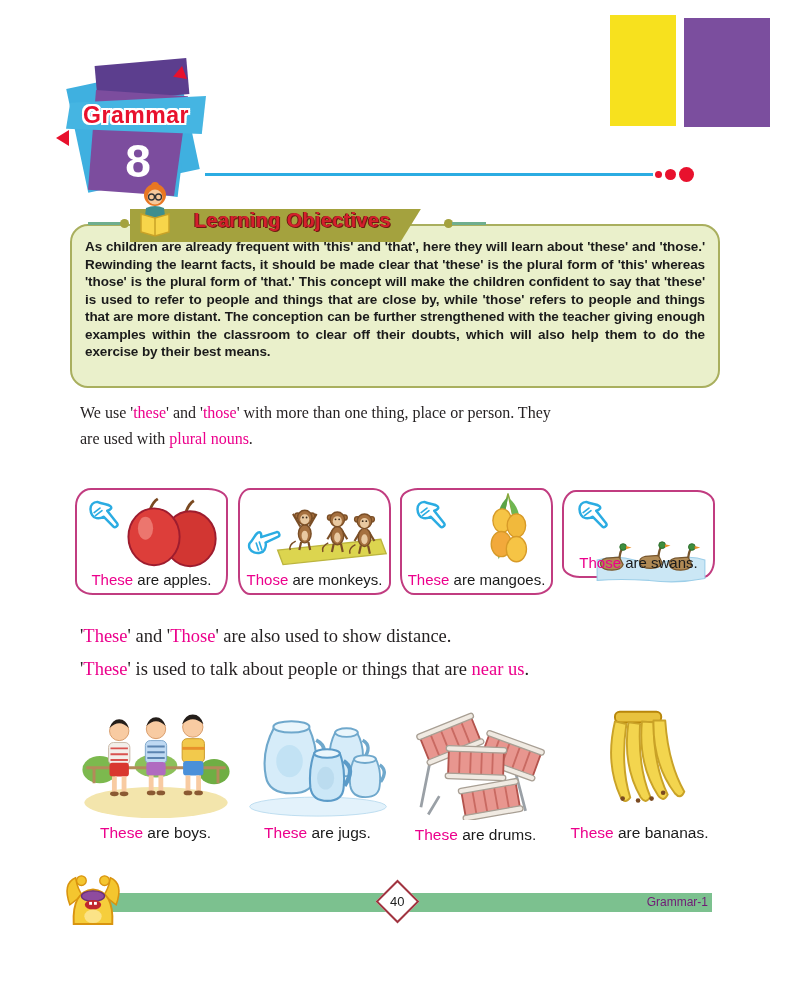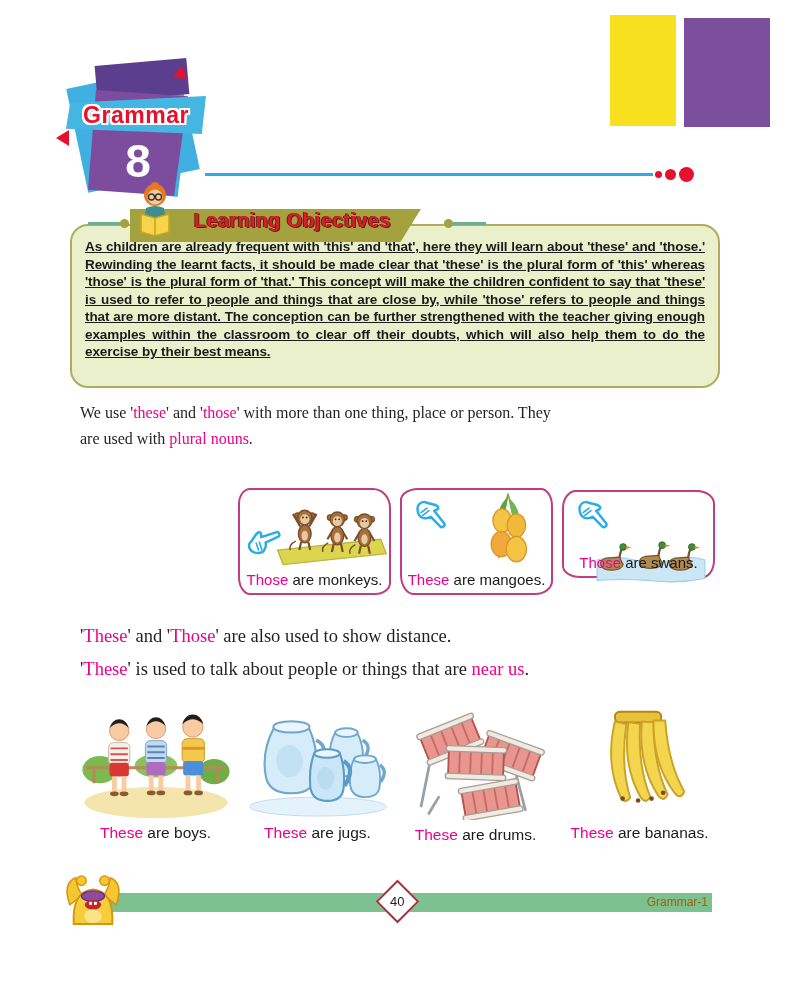--- a/index.html
+++ b/index.html
@@ -57,21 +57,21 @@
   .obj-banner span { font-size:20px; font-weight:800; color:#D41F2C;
     text-shadow:1px 1px 0 #6E1A12, -1px 0 0 #6E1A12; letter-spacing:.3px; }
   .obj-teacher { position:absolute; left:62px; top:-44px; z-index:3; }
   .obj-decor { position:absolute; top:-4px; height:3px; width:34px; background:#6FAE8F; }
   .obj-decor.left  { left:16px; }
   .obj-decor.right { left:380px; }
   .obj-dot { position:absolute; top:-7px; width:9px; height:9px; border-radius:50%; background:var(--banner-olive,#A4A23E); }
   .obj-dot.left  { left:48px; }
   .obj-dot.right { left:372px; }
   .obj-text { font-size:13.5px; font-weight:600; line-height:1.3; letter-spacing:-0.1px;
-    color:#1B1B1B; text-align:justify;text-decoration:underline; }
+    color:#1B1B1B; text-align:justify; }
 
   
   .intro { position:absolute; left:80px; top:400px; width:662;
     width:662px; font-family:"Liberation Serif", serif; font-size:16px; line-height:1.65; color:#231F20; }
   .usage { position:absolute; left:80px; top:620px; width:662px;
     font-family:"Liberation Serif", serif; font-size:18.5px; line-height:1.8; color:#231F20; }
 
   
   .card { position:absolute; top:488px; width:153px; height:107px; background:#fff;
     border:2.5px solid var(--card-border,#C13C80); }
@@ -100,21 +100,21 @@
 
   
   .footer-bar { position:absolute; left:88px; top:893px; width:624px; height:19px;
     background:var(--footer-green,#7CC18F); }
   .mascot { position:absolute; left:60px; top:872px; z-index:2; }
   .page-diamond { position:absolute; left:382px; top:886px; width:31px; height:31px;
     background:#fff; border:2px solid #A13440; transform:rotate(45deg); z-index:2;
     display:flex; align-items:center; justify-content:center; }
   .page-diamond span { transform:rotate(-45deg); font-size:13px; color:#222; }
   .book-label { position:absolute; left:600px; top:895px; width:108px; text-align:right;
-    font-size:12px; color:#a16207; z-index:2; }
+    font-size:12px; color:#701a75; z-index:2; }
 </style>
 </head>
 <body>
 
 <div class="page">
 
   <div class="badge">
     <div class="blue-back"></div>
     <div class="purple-top"></div>
     <div class="blue-low"></div>
@@ -152,20 +152,34 @@
       <path d="M20.5 15 h1" stroke="#333" stroke-width="1.3"></path>
       <path d="M12 26 Q21 22 30 26 L32 42 L10 42 Z" fill="#3E8E8E"></path>
       <path d="M7 32 L21 36 L35 32 L35 50 L21 54 L7 50 Z" fill="#F7D54A" stroke="#C9A227" stroke-width="1.5"></path>
       <path d="M21 36 V54" stroke="#C9A227" stroke-width="1.5"></path>
     </svg>
     <p class="obj-text">As children are already frequent with 'this' and 'that', here they will learn about 'these' and 'those.' Rewinding the learnt facts, it should be made clear that 'these' is the plural form of 'this' whereas 'those' is the plural form of 'that.' This concept will make the children confident to say that 'these' is used to refer to people and things that are close by, while 'those' refers to people and things that are more distant. The conception can be further strengthened with the teacher giving enough examples within the classroom to clear off their doubts, which will also help them to do the exercise by their best means.</p>
   </div>
 
   <p class="intro"><span>We use </span><span>'</span><span class="hl">these</span><span>' and '</span><span class="hl">those</span><span>' with more than one thing, place or person. They</span><br><span>are used with </span><span class="hl">plural nouns</span><span>.</span></p>
 
+  <div class="card c1">
+    <svg class="hand down" style="left:10px;top:12px" width="36" height="25" viewBox="0 0 44 30">
+      <path d="M4 13 C1 17 2 22 6 25 C10 28 16 29 19 26 C21 24 23 21 23 18 L40 16 C43 15.6 43 10.4 40 10 L20 10 C22 6 21 3 18 3.5 C14 4.2 11 9 4 13 Z" fill="#fff" stroke="#2BACE2" stroke-width="3" stroke-linejoin="round"></path>
+      <path d="M12 15 L12 24 M16 15 L16 25" stroke="#2BACE2" stroke-width="2" fill="none" stroke-linecap="round"></path>
+    </svg>
+    <svg class="illu" style="left:46px;top:6px" width="100" height="74" viewBox="0 0 104 78">
+      <path d="M66 16 q3 -8 8 -11" fill="none" stroke="#7A4A21" stroke-width="3"></path>
+      <path d="M28 14 q3 -8 8 -11" fill="none" stroke="#7A4A21" stroke-width="3"></path>
+      <ellipse cx="70" cy="45" rx="27" ry="29" fill="#D23632" stroke="#9E1C2E" stroke-width="2"></ellipse>
+      <ellipse cx="32" cy="43" rx="27" ry="30" fill="#DD3E3A" stroke="#9E1C2E" stroke-width="2"></ellipse>
+      <ellipse cx="23" cy="34" rx="8" ry="12" fill="#F08A80" opacity="0.75"></ellipse>
+    </svg>
+    <div class="card-caption"><span class="hl">These</span><span> are apples.</span></div>
+  </div>
 
   <div class="card c2">
     <svg class="hand upright" style="left:6px;top:38px" width="36" height="25" viewBox="0 0 44 30">
       <path d="M4 13 C1 17 2 22 6 25 C10 28 16 29 19 26 C21 24 23 21 23 18 L40 16 C43 15.6 43 10.4 40 10 L20 10 C22 6 21 3 18 3.5 C14 4.2 11 9 4 13 Z" fill="#fff" stroke="#2BACE2" stroke-width="3" stroke-linejoin="round"></path>
       <path d="M12 15 L12 24 M16 15 L16 25" stroke="#2BACE2" stroke-width="2" fill="none" stroke-linecap="round"></path>
     </svg>
     <svg class="illu" style="left:32px;top:4px" width="118" height="76" viewBox="0 0 130 84">
       <path d="M6 62 L120 50 L126 66 L12 78 Z" fill="#DCD54F" stroke="#BCB53E" stroke-width="1.5"></path>
       <defs>
         <g id="mk">

